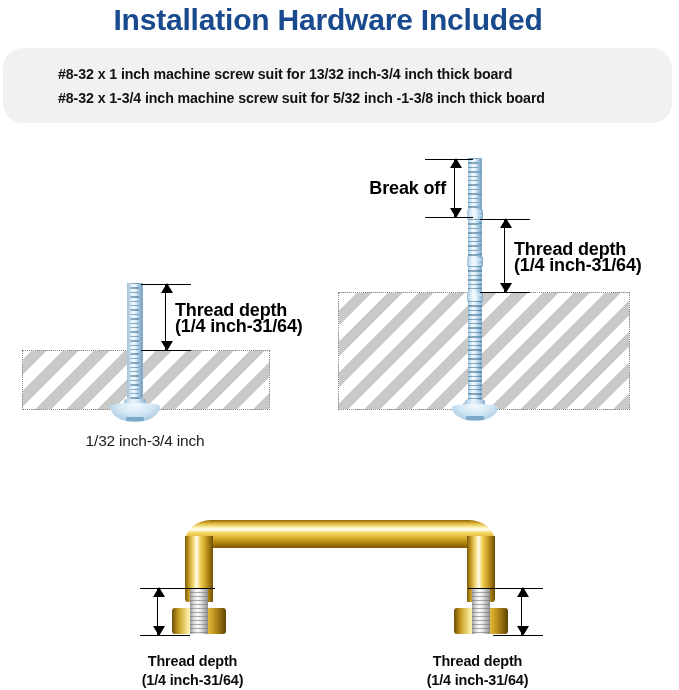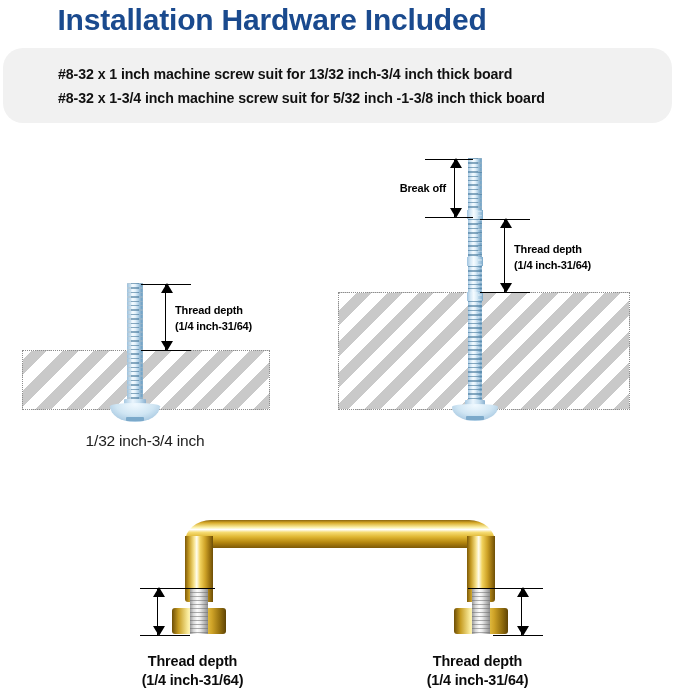--- a/index.html
+++ b/index.html
@@ -13,31 +13,32 @@
     height: 690px;
     position: relative;
     overflow: hidden;
     font-family: "Liberation Sans", sans-serif;
     -webkit-font-smoothing: antialiased;
   }
 
   
   .page-title {
     position: absolute;
-    left: 0;
+    left: 16px;
     top: 2px;
     width: 544px;
     text-align: center;
     font-family: "Liberation Sans", sans-serif;
     font-size: 30px;
     font-weight: bold;
     letter-spacing: -0.2px;
     color: #1a4a8e;
     line-height: 36px;
     white-space: nowrap;
+    padding-left: 40px;
   }
 
   
   .spec-box {
     position: absolute;
     left: 3px;
     top: 48px;
     width: 669px;
     height: 75px;
     background: #f1f1f1;
@@ -102,21 +103,21 @@
     bottom: -1px;
   }
   .ext-line {
     position: absolute;
     height: 0;
     border-top: 1.1px solid #000000;
   }
   .dim-label {
     position: absolute;
     font-family: "Liberation Sans", sans-serif;
-    font-size: 11px;
+    font-size: 18px;
     font-weight: bold;
     color: #000000;
     line-height: 16px;
     white-space: nowrap;
     letter-spacing: -0.15px;
   }
   .dim-label.right { text-align: left; }
   .dim-label.left  { text-align: right; }
 
   .caption {

